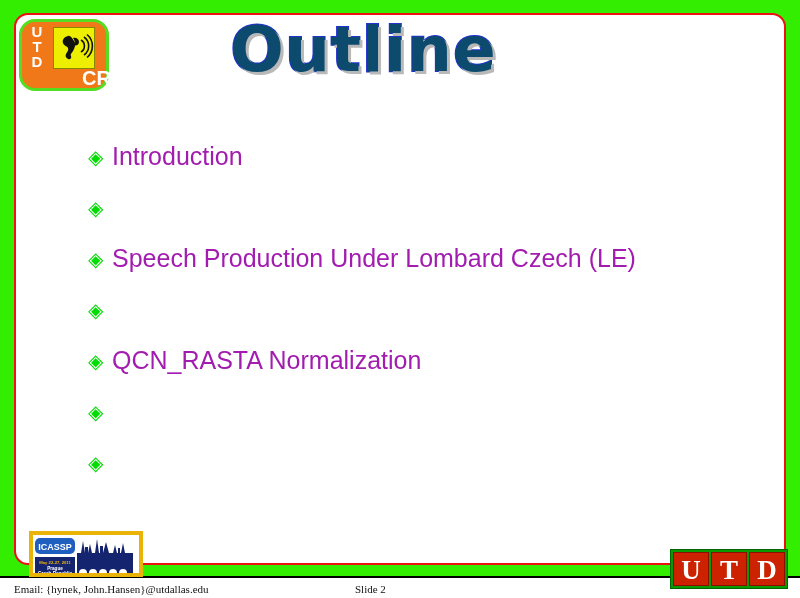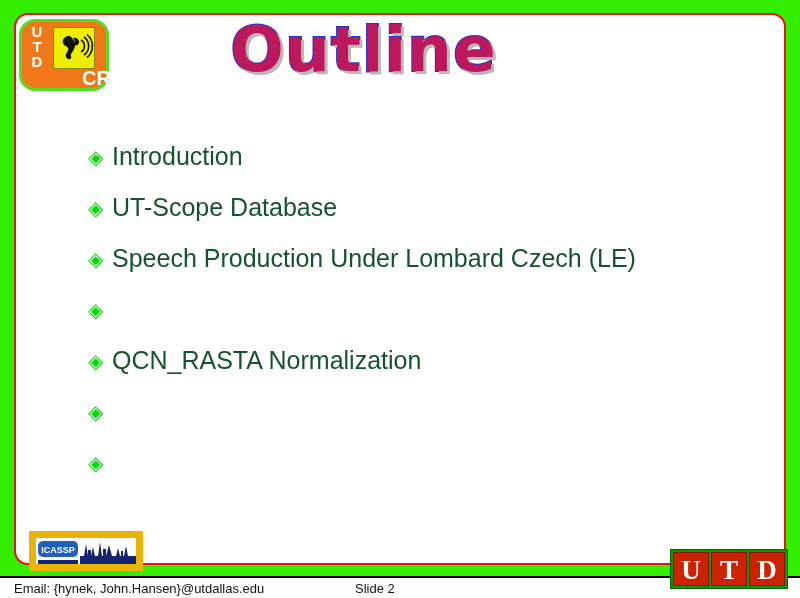--- a/index.html
+++ b/index.html
@@ -104,21 +104,21 @@
     position: absolute;
     left: 0;
     top: 14px;
     width: 727px;
     text-align: center;
     font-family: "DejaVu Sans", sans-serif;
     font-weight: bold;
     font-size: 63px;
     line-height: 72px;
     letter-spacing: 1px;
-    color: #be185d;
+    color: #0c4a6e;
     -webkit-text-stroke: 2px #2233cc;
     paint-order: stroke fill;
     text-shadow: 3px 3px 0 #b9b9b9;
   }
 
   
   .bullets {
     position: absolute;
     left: 88px;
     top: 131px;
@@ -134,33 +134,33 @@
     width: 24px;
     font-size: 20px;
     line-height: 20px;
     color: #00dd00;
     text-align: left;
   }
   .bullet-text {
     font-family: "Liberation Sans", sans-serif;
     font-size: 25px;
     line-height: 29px;
-    color: #14532d;
+    color: #a21caf;
     white-space: nowrap;
   }
 
   
   .icassp-logo {
     position: absolute;
     left: 29px;
     top: 531px;
     width: 114px;
-    height: 40px;
+    height: 46px;
     background: #8b5cf6;
-    border: 7px solid #eab308;
+    border: 4px solid #eab308;
     box-sizing: border-box;
     overflow: hidden;
   }
 
   
   .utd-logo {
     position: absolute;
     left: 670px;
     top: 549px;
     width: 118px;
@@ -191,22 +191,22 @@
   
   .footer {
     position: absolute;
     left: 0;
     top: 580px;
     width: 800px;
     height: 18px;
   }
   .footer-text {
     position: absolute;
-    font-family: Liberation Sans, sans-serif;
-    font-size: 13px;
+    font-family: Liberation Serif, serif;
+    font-size: 11px;
     line-height: 14px;
     color: #111111;
     white-space: nowrap;
   }
   .footer-email  { left: 14px;  top: 2px; }
   .footer-slide  { left: 355px; top: 2px; }
   .footer-conf   { left: 438px; top: 2px; }
 </style>
 </head>
 <body>
@@ -247,21 +247,20 @@
 
   <div class="bullets">
 
     <div class="bullet-row">
       <span class="bullet-marker">◈</span>
       <span class="bullet-text">Introduction</span>
     </div>
 
     <div class="bullet-row">
       <span class="bullet-marker">◈</span>
-      <span class="bullet-text">UT-Scope Database</span>
     </div>
 
     <div class="bullet-row">
       <span class="bullet-marker">◈</span>
       <span class="bullet-text">Speech Production Under Lombard Czech (LE)</span>
     </div>
 
     <div class="bullet-row">
       <span class="bullet-marker">◈</span>
     </div>

